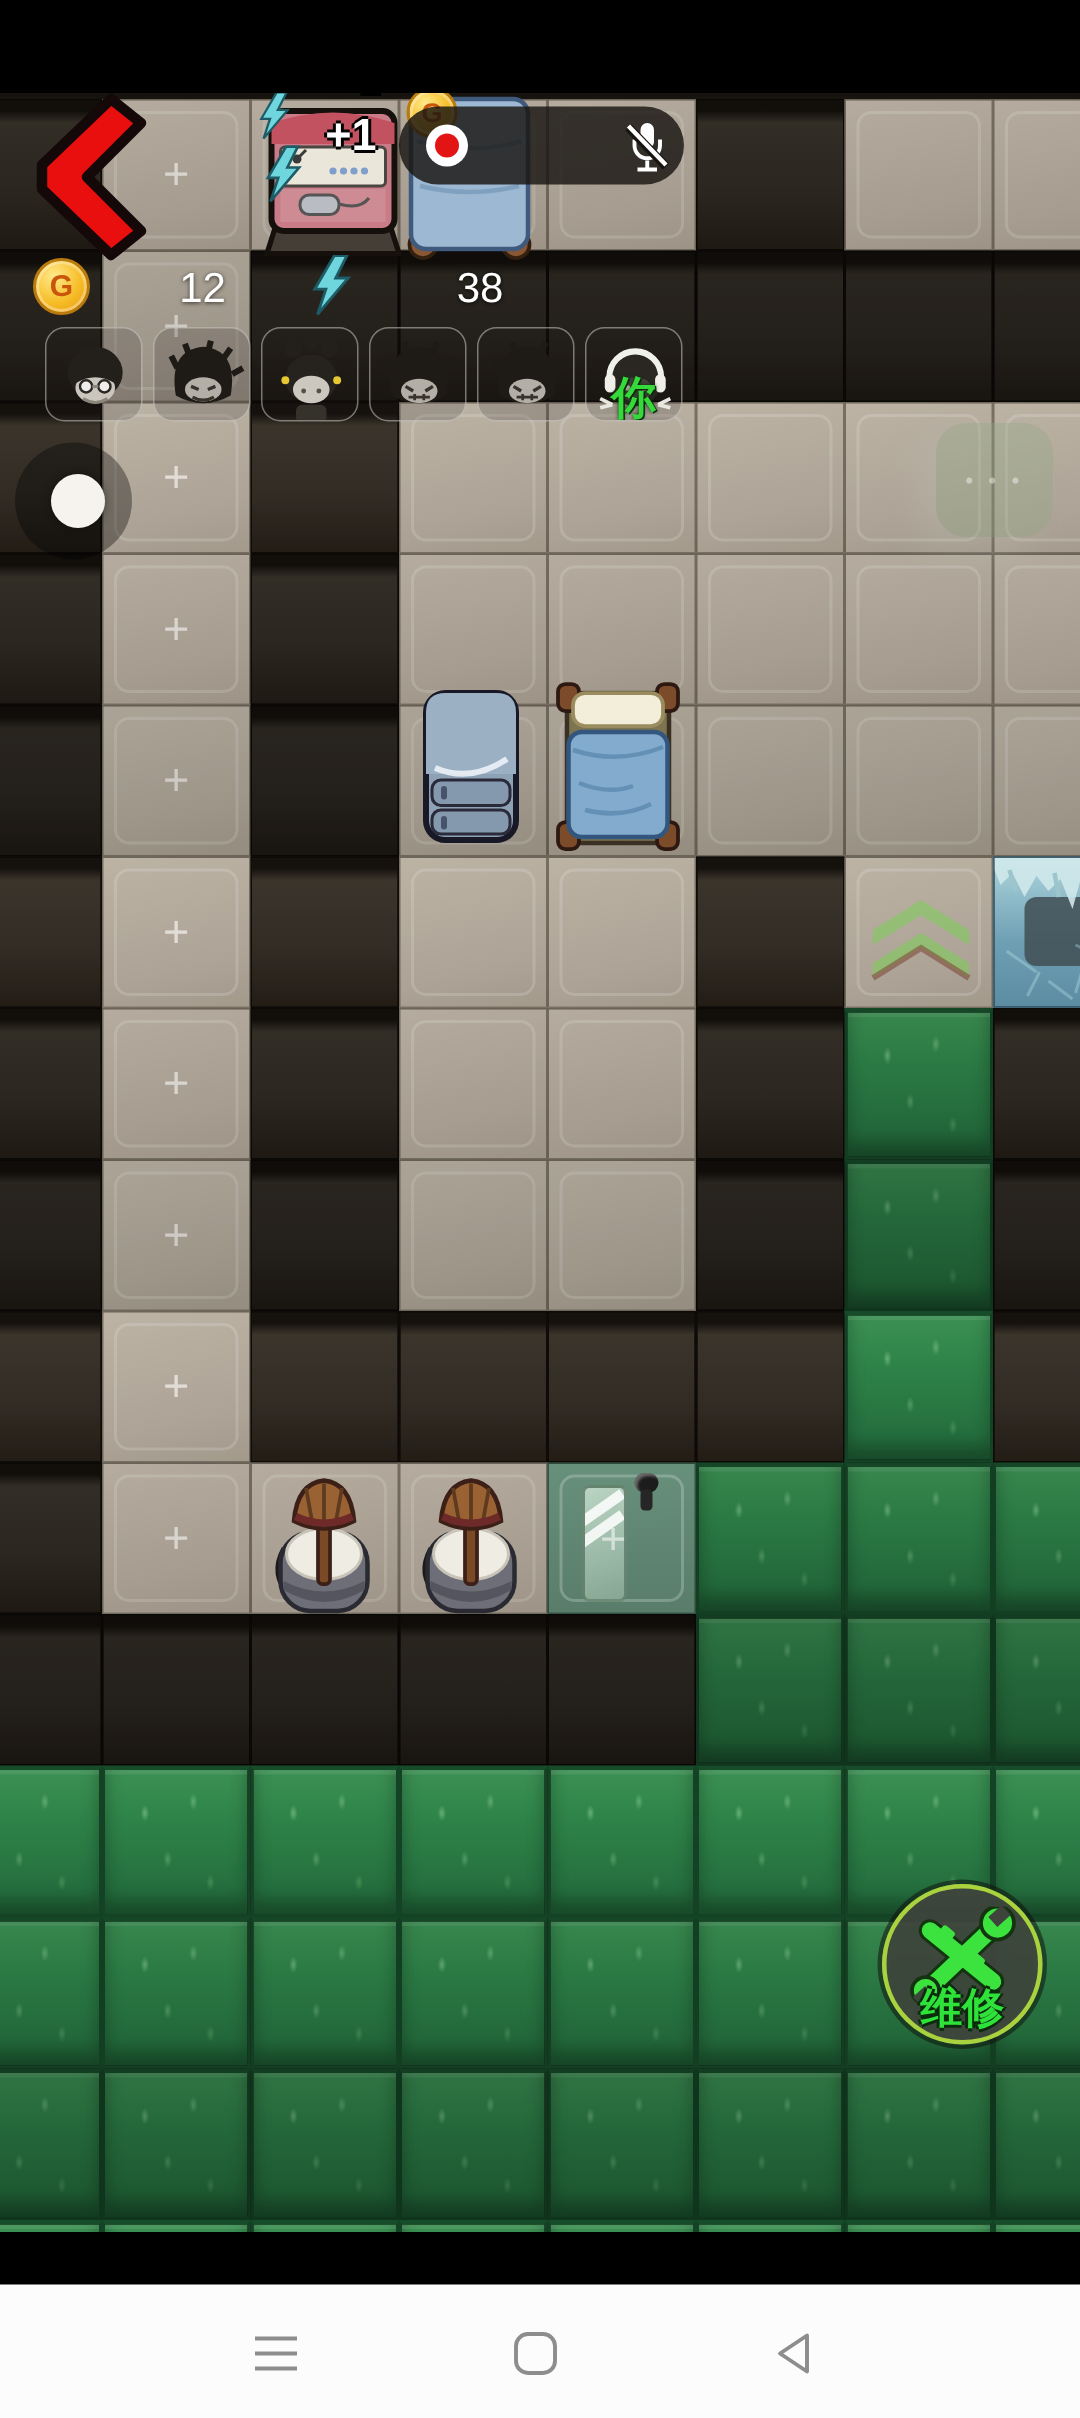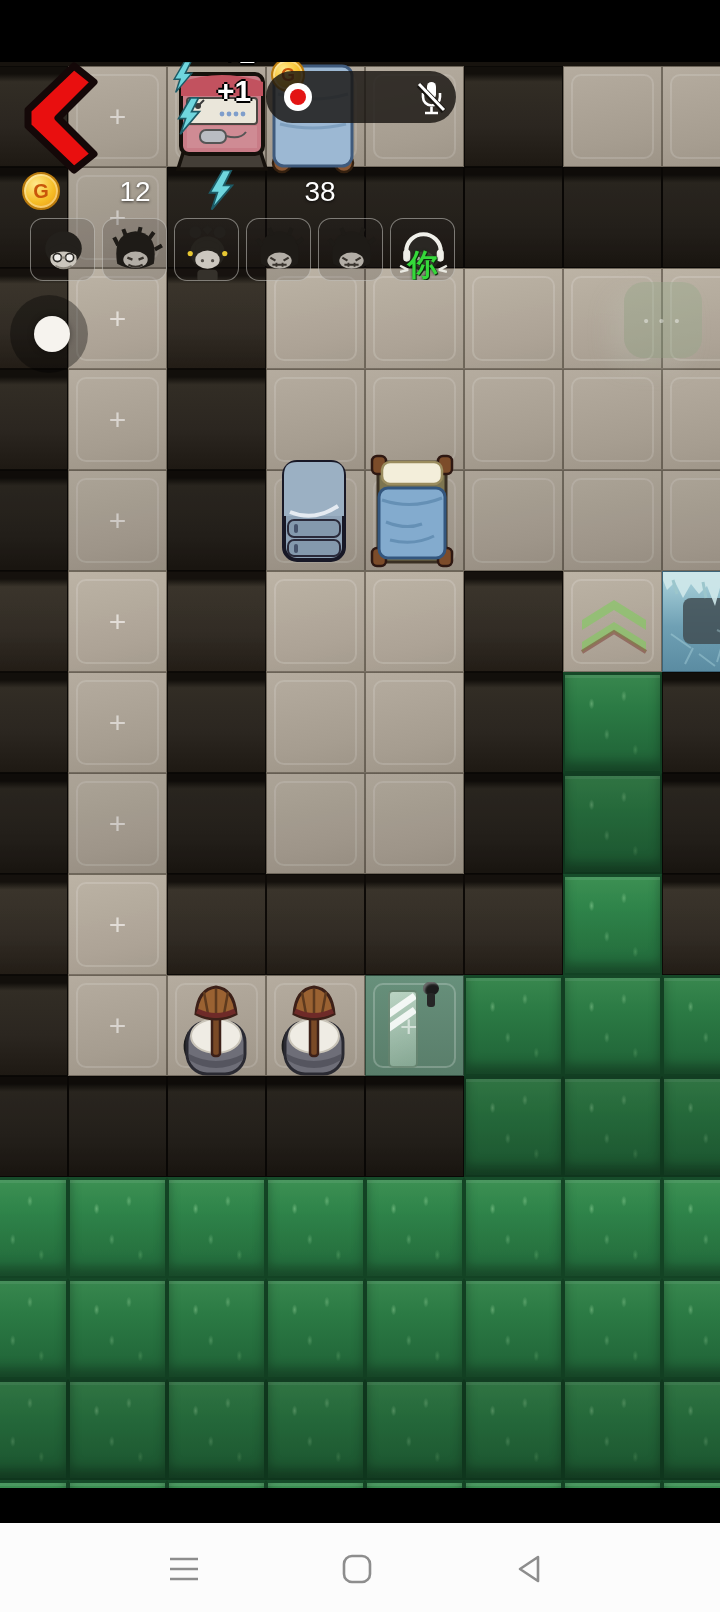--- a/index.html
+++ b/index.html
@@ -413,20 +413,37 @@
         <path d="M8,46 l8,4 M8,52 l8,-2 M54,46 l-8,4 M54,52 l-8,-2" stroke="#e8e8e0" stroke-width="2.4"></path>
       </svg>
       <span class="player-tag">你</span>
     </div>
 
     <div class="hud joy-halo"></div>
     <div class="hud joy-knob"></div>
 
     <div class="hud faded-btn">• • •</div>
 
+    <div class="hud repair">
+      <svg style="position:absolute;left:11px;top:12px;" width="80" height="66" viewBox="0 0 80 66">
+        <g stroke="#143310" stroke-width="15" stroke-linecap="round" fill="none">
+          <path d="M20,52 L58,16"></path>
+            <path d="M18,16 L60,50"></path>
+        </g>
+        <path d="M18,16 L60,50" stroke="#3ce23e" stroke-width="11" stroke-linecap="round"></path>
+        <rect x="24" y="14" width="10" height="9" rx="2" fill="#3ce23e" transform="rotate(40 29 18)"></rect>
+        <rect x="44" y="32" width="10" height="9" rx="2" fill="#3ce23e" transform="rotate(40 49 36)"></rect>
+        <path d="M20,52 L58,16" stroke="#3ce23e" stroke-width="11" stroke-linecap="round"></path>
+        <circle cx="63" cy="11" r="11" fill="#3ce23e" stroke="#143310" stroke-width="2.5"></circle>
+        <rect x="58" y="2" width="12" height="9" fill="#3e443c" transform="rotate(-42 64 6)"></rect>
+        <circle cx="15" cy="56" r="9" fill="#3ce23e" stroke="#143310" stroke-width="2.5"></circle>
+        <rect x="8" y="56" width="11" height="8" fill="#3e443c" transform="rotate(-42 13 60)"></rect>
+      </svg>
+      <div class="repair-label">维修</div>
+    </div>
   </div>
 
   <div class="statusbar"></div>
   <div class="gap"></div>
   <div class="navbar"></div>
   <div class="navbtn" style="left:158px;">
     <svg width="32" height="30" viewBox="0 0 32 30">
       <path d="M2,5 h28 M2,15 h28 M2,25 h28" stroke="#8d8d8d" stroke-width="2.6"></path>
     </svg>
   </div>

